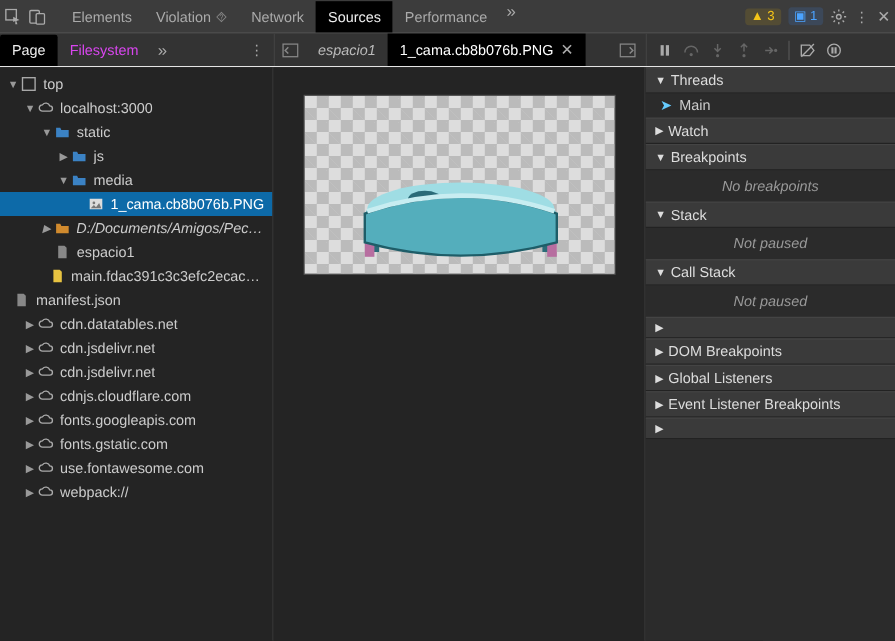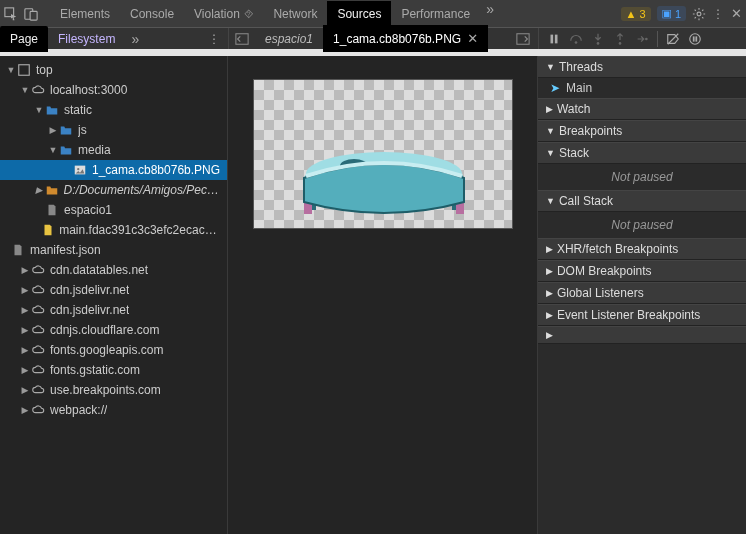--- a/index.html
+++ b/index.html
@@ -10,23 +10,23 @@
   .toolbar-left { display: flex; align-items: center; gap: 6px; }
   .toolbar-tabs { display: flex; margin-left: 12px; text-align: right; }
   .toolbar-tab { padding: 6px 10px; color: #aaa; cursor: pointer; display: flex; align-items: center; gap: 4px; }
   .toolbar-tab.active { background: #000; color: #eee; }
   .toolbar-right { margin-left: auto; display: flex; align-items: center; gap: 6px; }
   .pill { display: flex; align-items: center; gap: 3px; border-radius: 3px; padding: 1px 5px; font-size: 11px; }
   .warn-pill { background: rgba(255,200,0,0.12); }
   .info-pill { background: rgba(60,140,255,0.15); }
 
   
-  .sub-toolbar { height: 28px; display: flex; align-items: stretch; border-bottom: 7px solid #e5e5e5; }
+  .sub-toolbar { height: 28px; display: flex; align-items: stretch; border-bottom: 1px solid #e5e5e5; }
   .nav-pane-tabs { width: 228px; background: #333; display: flex; align-items: center; }
-  .nav-tab { padding: 6px 10px; color: #c4b5fd; cursor: pointer; }
+  .nav-tab { padding: 6px 10px; color: #d946ef; cursor: pointer; }
   .nav-tab.active { background: #000; color: #eee; border-top-left-radius: 2px; border-top-right-radius: 2px; }
   .file-tabs-row { flex: 1; background: #333; display: flex; align-items: center; border-left: 1px solid #444; }
   .file-tab { padding: 6px 10px; color: #bbb; font-style: italic; display: flex; align-items: center; gap: 6px; }
   .file-tab.normal { font-style: normal; }
   .file-tab.active { background: #000; color: #fff; }
   .step-controls { width: 208px; background: #333; display: flex; align-items: center; justify-content: flex-start; gap: 8px; padding: 0 8px; border-left: 1px solid #444; }
 
   
   .main-area { position: absolute; top: 56px; bottom: 0; left: 0; right: 0; display: flex; }
   .col-tree { width: 228px; background: #242424; border-right: 1px solid #3a3a3a; overflow: auto; padding-top: 4px; }
@@ -75,21 +75,20 @@
     </span>
     <span>
       <svg class="icon-svg" viewBox="0 0 16 16">
           <rect x="1" y="2" width="9" height="12" rx="1" fill="none" stroke="#aaa" stroke-width="1.3"></rect>
           <rect x="7" y="5" width="8" height="10" rx="1" fill="#3c3c3c" stroke="#aaa" stroke-width="1.3"></rect>
         </svg>
     </span>
   </div>
   <div class="toolbar-tabs">
     <div class="toolbar-tab">Elements</div>
-    <div class="toolbar-tab">Console</div>
     <div class="toolbar-tab">
         <span>Violation</span>
         <span style="color:#888">⯑</span>
       </div>
     <div class="toolbar-tab">Network</div>
     <div class="toolbar-tab active">Sources</div>
     <div class="toolbar-tab">Performance</div>
     <div class="more-chevron">»</div>
   </div>
   <div class="toolbar-right">
@@ -337,21 +336,21 @@
         </span>
         <span class="tree-label">fonts.gstatic.com</span>
       </div>
       <div class="tree-row" style="padding-left: 20px;">
         <span class="tree-arrow">▶</span>
         <span class="tree-icon">
           <svg class="icon-svg" viewBox="0 0 16 16">
             <path d="M5 11a3 3 0 0 1 0-6 4 4 0 0 1 7 1 2.5 2.5 0 0 1 0 5z" fill="none" stroke="#aaa" stroke-width="1.3"></path>
           </svg>
         </span>
-        <span class="tree-label">use.breakpoints.com</span>
+        <span class="tree-label">use.fontawesome.com</span>
       </div>
       <div class="tree-row" style="padding-left: 20px;">
         <span class="tree-arrow">▶</span>
         <span class="tree-icon">
           <svg class="icon-svg" viewBox="0 0 16 16">
             <path d="M5 11a3 3 0 0 1 0-6 4 4 0 0 1 7 1 2.5 2.5 0 0 1 0 5z" fill="none" stroke="#aaa" stroke-width="1.3"></path>
           </svg>
         </span>
         <span class="tree-label">webpack://</span>
       </div>
@@ -387,33 +386,33 @@
       <span>Main</span>
     </div>
     <div class="section-header">
         <span style="font-size:9px">▶</span>
         <span>Watch</span>
       </div>
     <div class="section-header">
         <span style="font-size:9px">▼</span>
         <span>Breakpoints</span>
       </div>
+    <div class="section-body">No breakpoints</div>
     <div class="section-header">
         <span style="font-size:9px">▼</span>
         <span>Stack</span>
       </div>
     <div class="section-body">Not paused</div>
     <div class="section-header">
         <span style="font-size:9px">▼</span>
         <span>Call Stack</span>
       </div>
     <div class="section-body">Not paused</div>
     <div class="section-header">
         <span style="font-size:9px">▶</span>
-        <span>XHR/fetch Breakpoints</span>
       </div>
     <div class="section-header">
         <span style="font-size:9px">▶</span>
         <span>DOM Breakpoints</span>
       </div>
     <div class="section-header">
         <span style="font-size:9px">▶</span>
         <span>Global Listeners</span>
       </div>
     <div class="section-header">

